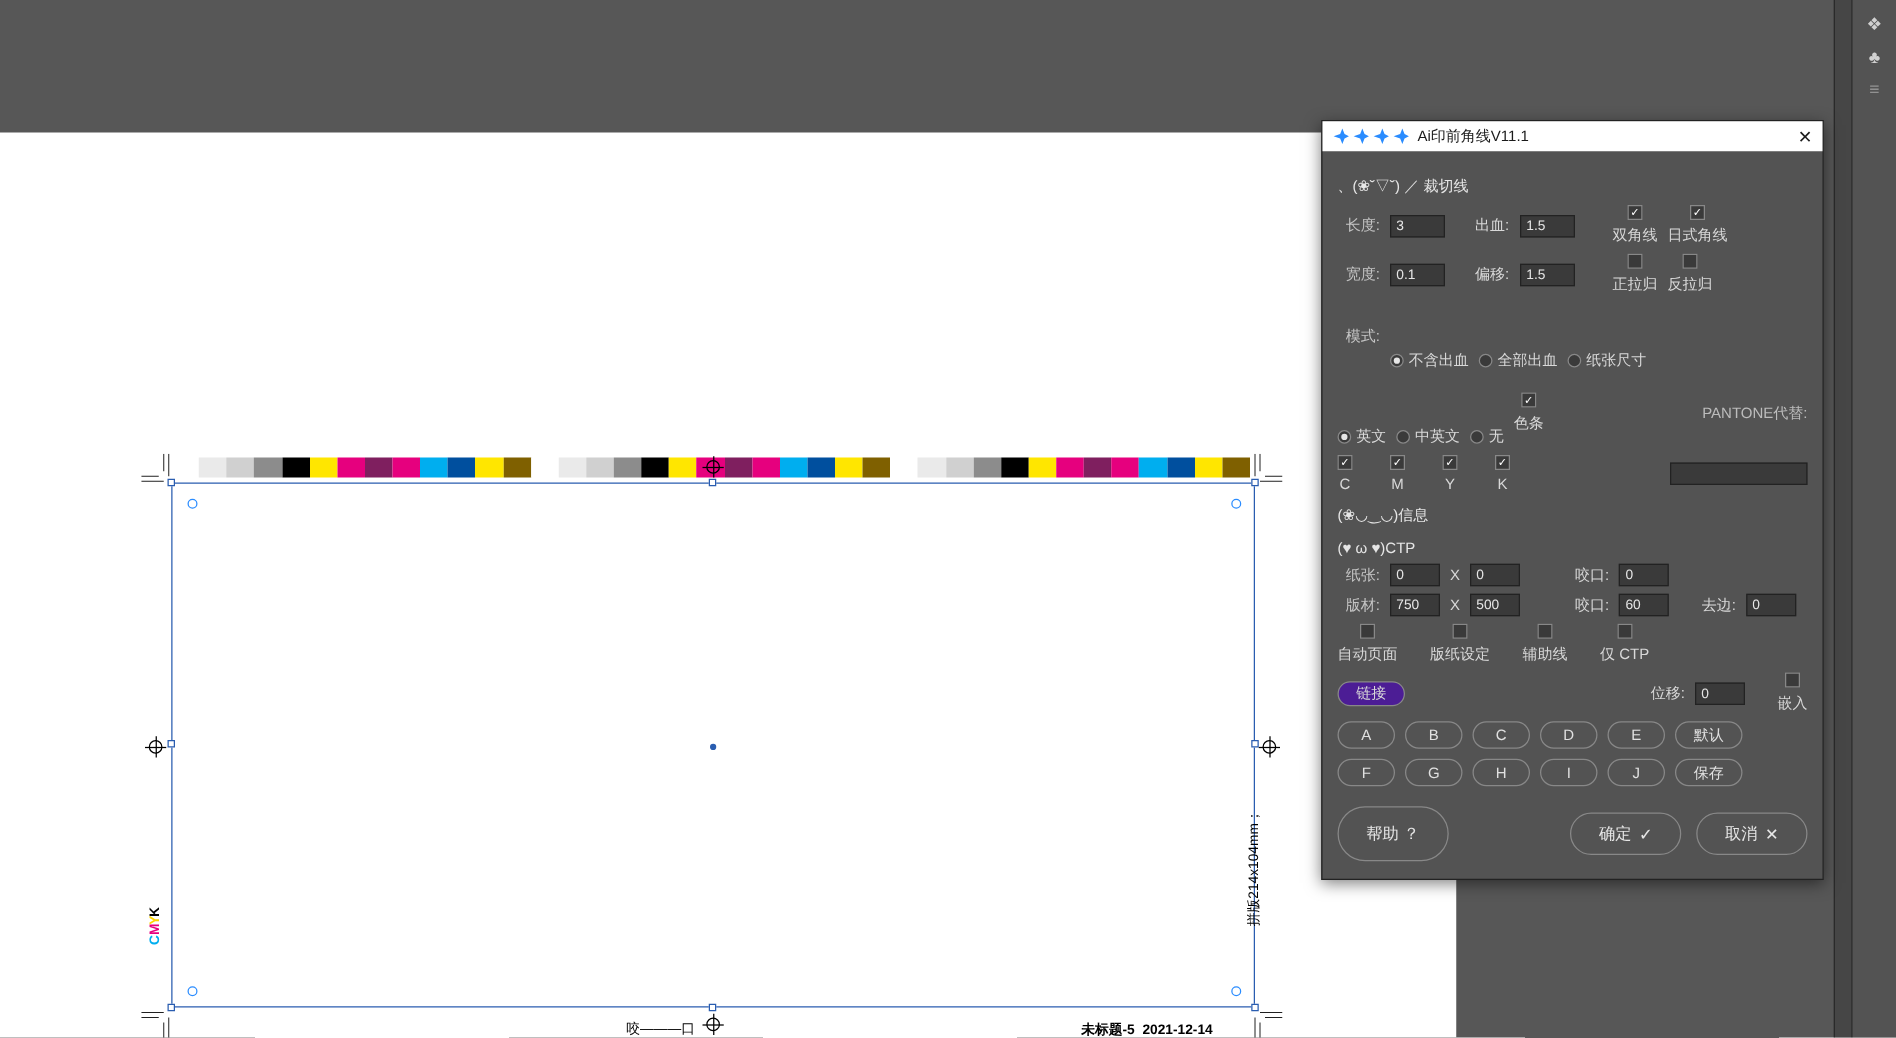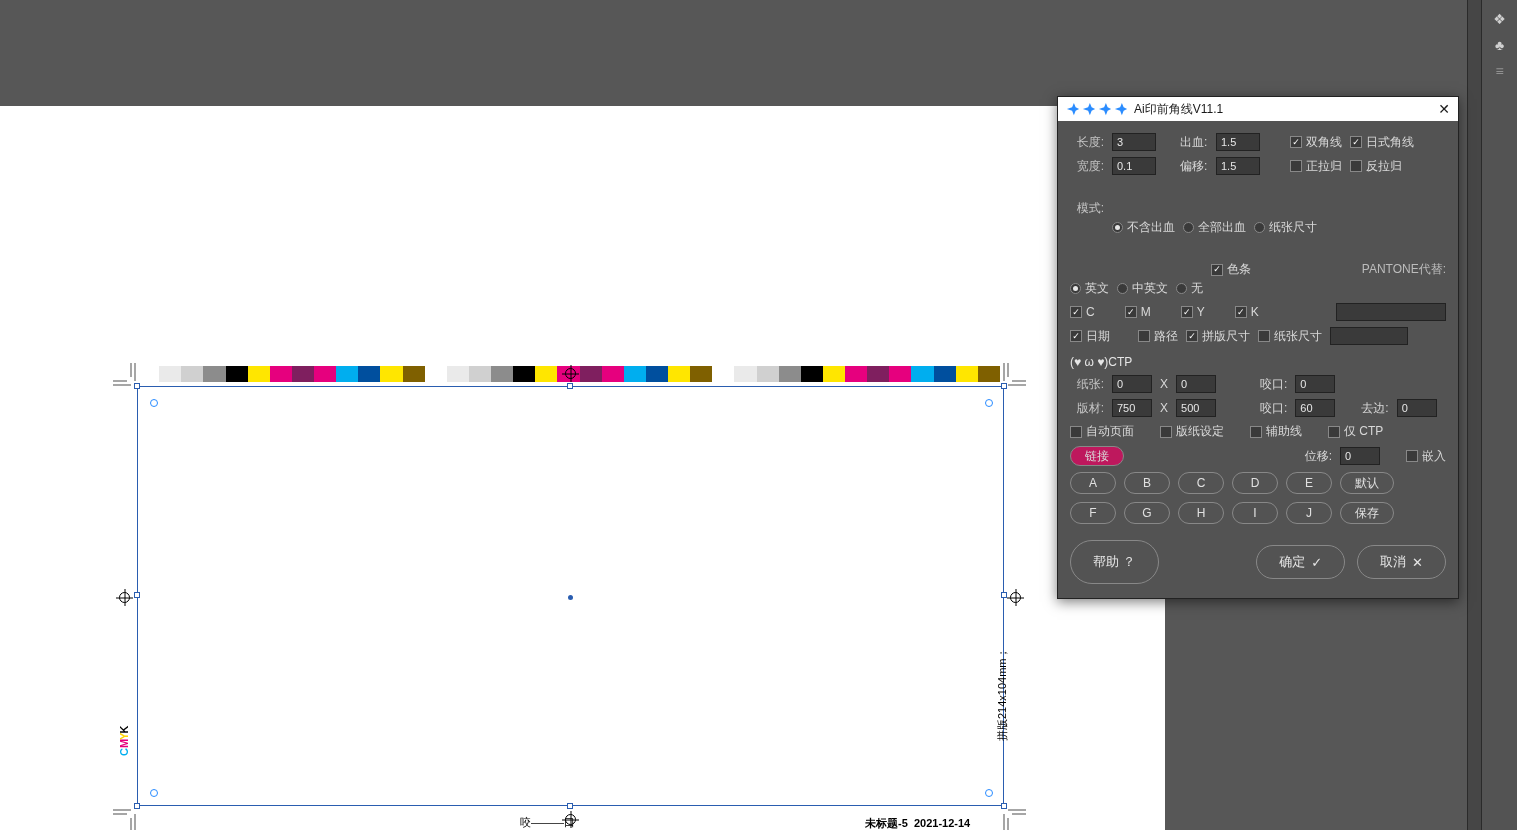--- a/index.html
+++ b/index.html
@@ -130,21 +130,21 @@
 .row { display:flex; align-items:center; gap:8px; margin-bottom:6px; flex-wrap:wrap;}
 .lbl { width:34px; text-align:right; color:#c4c4c4;}
 .lbl2 { width:28px;}
 input.txt {
   background:#3a3a3a; color:#e6e6e6;
   border:1px solid #222; height:18px; padding:0 4px;
   font-size:11px; width:44px;
 }
 input.txt.w40{width:40px;}
 input.txt.w110{width:110px;}
-.chk { display:flex; align-items:center; gap:4px; cursor:pointer;}
+.chk { display:flex; align-items:center; gap:4px; cursor:pointer;flex-direction:column;}
 .chk-box {
   width:12px; height:12px; border:1px solid #888; background:#3a3a3a;
   display:inline-flex; align-items:center; justify-content:center;
   font-size:9px; color:#fff;
 }
 .chk-box.checked::after{content:'✓'; line-height:1;}
 .rad { display:flex; align-items:center; gap:4px; cursor:pointer;margin-top:38px;}
 .rad-dot {
   width:11px; height:11px; border:1px solid #888; border-radius:50%;
   background:#3a3a3a; display:inline-flex; align-items:center; justify-content:center;
@@ -159,21 +159,21 @@
 .pill.small{min-width:46px; padding:0 0;}
 .pill-row{display:flex; gap:8px; margin-bottom:8px;}
 .action-row{display:flex; justify-content:space-between; align-items:center; margin-top:16px;}
 .btn-lg {
   border:1px solid #888; border-radius:22px; height:44px;
   padding:0 22px; display:flex; align-items:center; gap:6px;
   background:#535353; color:#e6e6e6; cursor:pointer; font-size:13px;
 }
 .sect-gap{margin-top:10px;}
 .sp{display:inline-block; width:8px;}
-.linkbtn{border:1px solid #888; border-radius:11px; height:20px; padding:0 14px; background:#be185d; display:flex; align-items:center;}
+.linkbtn{border:1px solid #888; border-radius:11px; height:20px; padding:0 14px; background:#4c1d95; display:flex; align-items:center;}
 </style>
 </head>
 <body>
 
 <div class="canvas-bg">
 
   <div class="colorbar">
     <div style="background:#fff"></div>
       <div style="background:#eaeaea"></div>
       <div style="background:#d0d0d0"></div>
@@ -247,21 +247,21 @@
 
   <div class="regmark-circle" style="left:565px; top:262px;"></div>
   <div class="regmark-circle" style="left:119px; top:486px;"></div>
   <div class="regmark-circle" style="left:1010px; top:486px;"></div>
   <div class="regmark-circle" style="left:565px; top:708px;"></div>
 
   <div class="cmyk-label">
     <span style="color:#00aeef">C</span><span style="color:#e6007e">M</span><span style="color:#ffd500;margin:0 -1px">Y</span><span style="color:#000">K</span>
   </div>
 
-  <div class="footer-text" style="left:520px; top:709px;">咬———口</div>
+  <div class="footer-text" style="left:501px; top:709px;">咬———口</div>
   <div class="footer-text" style="left:865px; top:710px; font-weight:bold;">
     <span>未标题-5</span>&nbsp;&nbsp;<span>2021-12-14</span>
   </div>
   <div class="size-label">拼版214x104mm；</div>
 </div>
 
 <div class="gutter"></div>
 <div class="toolpanel-strip">
   <div style="height:6px"></div>
   <div class="tool-icon">❖</div>
@@ -284,20 +284,21 @@
       <svg class="tb-plane" viewBox="0 0 16 16">
           <path d="M1 8 L7 6 L9 1 L11 6 L15 8 L11 10 L9 15 L7 10 Z" fill="#2a8cff"></path>
         </svg>
     </span>
     <span>Ai印前角线V11.1</span>
     <span class="tb-close">✕</span>
   </div>
 
   <div class="panel-body">
 
+    <div class="sect-head">、(❀˘▽˘) ／ 裁切线</div>
     <div class="row">
       <span class="lbl">长度:</span>
       <input class="txt" value="3" style="">
       <span class="sp"></span>
       <span class="lbl2">出血:</span>
       <input class="txt" value="1.5" style="">
       <span style="width:14px"></span>
       <span class="chk">
           <span class="chk-box checked"></span>
           <span>双角线</span>
@@ -376,40 +377,21 @@
         </span>
       <span style="width:14px"></span>
       <span class="chk">
           <span class="chk-box checked"></span>
           <span>K</span>
         </span>
       <span style="flex:1"></span>
       <input class="txt w110" style="">
     </div>
 
-    <div class="row">
-      <span class="chk">
-          <span class="chk-box checked"></span>
-          <span>日期</span>
-        </span>
-      <span style="width:12px"></span>
-      <span class="chk">
-          <span class="chk-box"></span>
-          <span>路径</span>
-        </span>
-      <span class="chk">
-          <span class="chk-box checked"></span>
-          <span>拼版尺寸</span>
-        </span>
-      <span class="chk">
-          <span class="chk-box"></span>
-          <span>纸张尺寸</span>
-        </span>
-      <input class="txt" style="width: 78px;">
-    </div>
+    <div class="sect-head sect-gap">(❀◡‿◡)信息</div>
 
     <div class="sect-head sect-gap">(♥ ω ♥)CTP</div>
     <div class="row">
       <span class="lbl">纸张:</span>
       <input class="txt w40" value="0" style="">
       <span>X</span>
       <input class="txt w40" value="0" style="">
       <span style="width:28px"></span>
       <span>咬口:</span>
       <input class="txt w40" value="0" style="">

